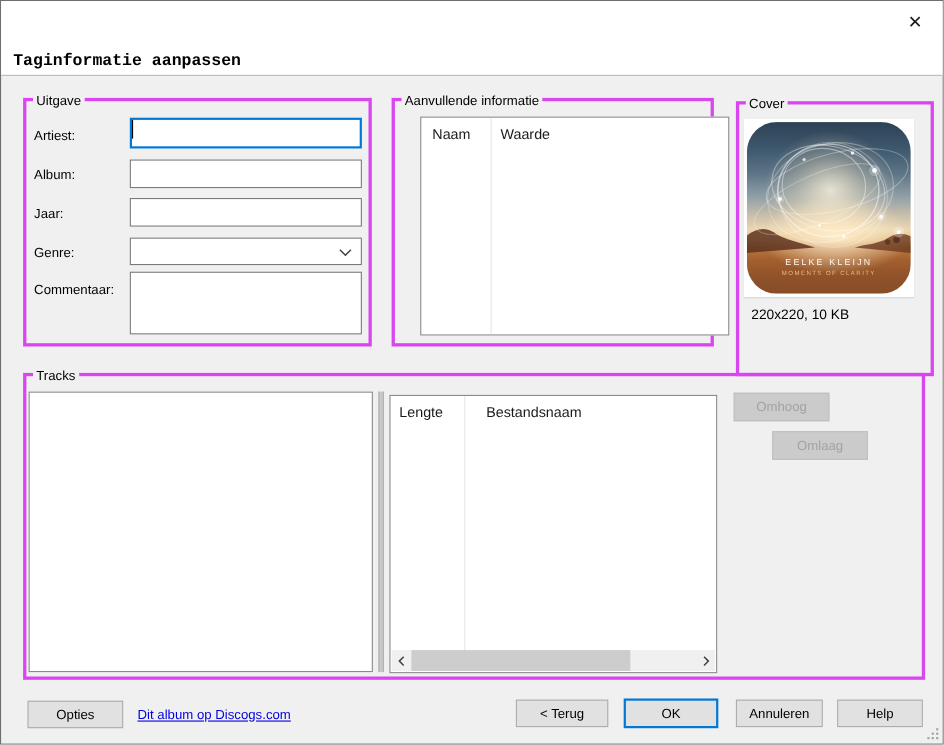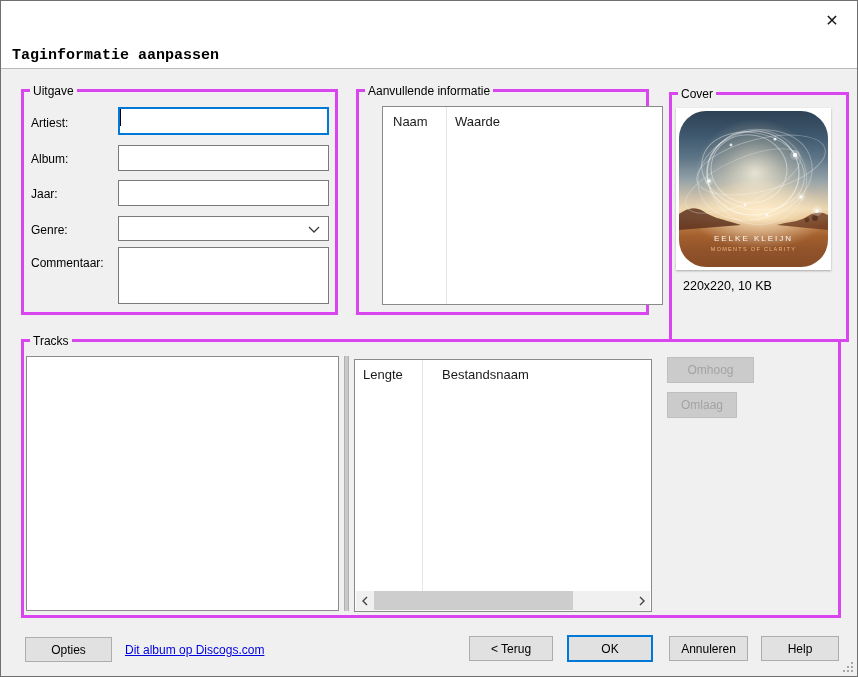--- a/index.html
+++ b/index.html
@@ -186,21 +186,21 @@
         <div class="sb-thumb"></div>
         <div class="sb-btn" style="right:0;">
           <svg width="6" height="10" viewBox="0 0 6 10">
             <polyline points="1,1 5,5 1,9" fill="none" stroke="#444" stroke-width="1.4"></polyline>
           </svg>
         </div>
       </div>
     </div>
 
     <button class="btn disabled" style="left:643px; top:15px; width:87px; height:26px;" disabled="">Omhoog</button>
-    <button class="btn disabled" style="left:643px; top:50px; width:70px; height:26px;" disabled="">Omlaag</button>
+    <button class="btn disabled" style="left:678px; top:50px; width:87px; height:26px;" disabled="">Omlaag</button>
   </div>
 
   <button class="btn" style="left:24px; top:636px; width:87px; height:25px;">Opties</button>
   <a class="link">Dit album op Discogs.com</a>
   <button class="btn" style="left:468px; top:635px; width:84px; height:25px;">&lt; Terug</button>
   <button class="btn default" style="left:566px; top:634px; width:86px; height:27px;">OK</button>
   <button class="btn" style="left:668px; top:635px; width:79px; height:25px;">Annuleren</button>
   <button class="btn" style="left:760px; top:635px; width:78px; height:25px;">Help</button>
 
   <svg class="grip" width="12" height="12" viewBox="0 0 12 12">

